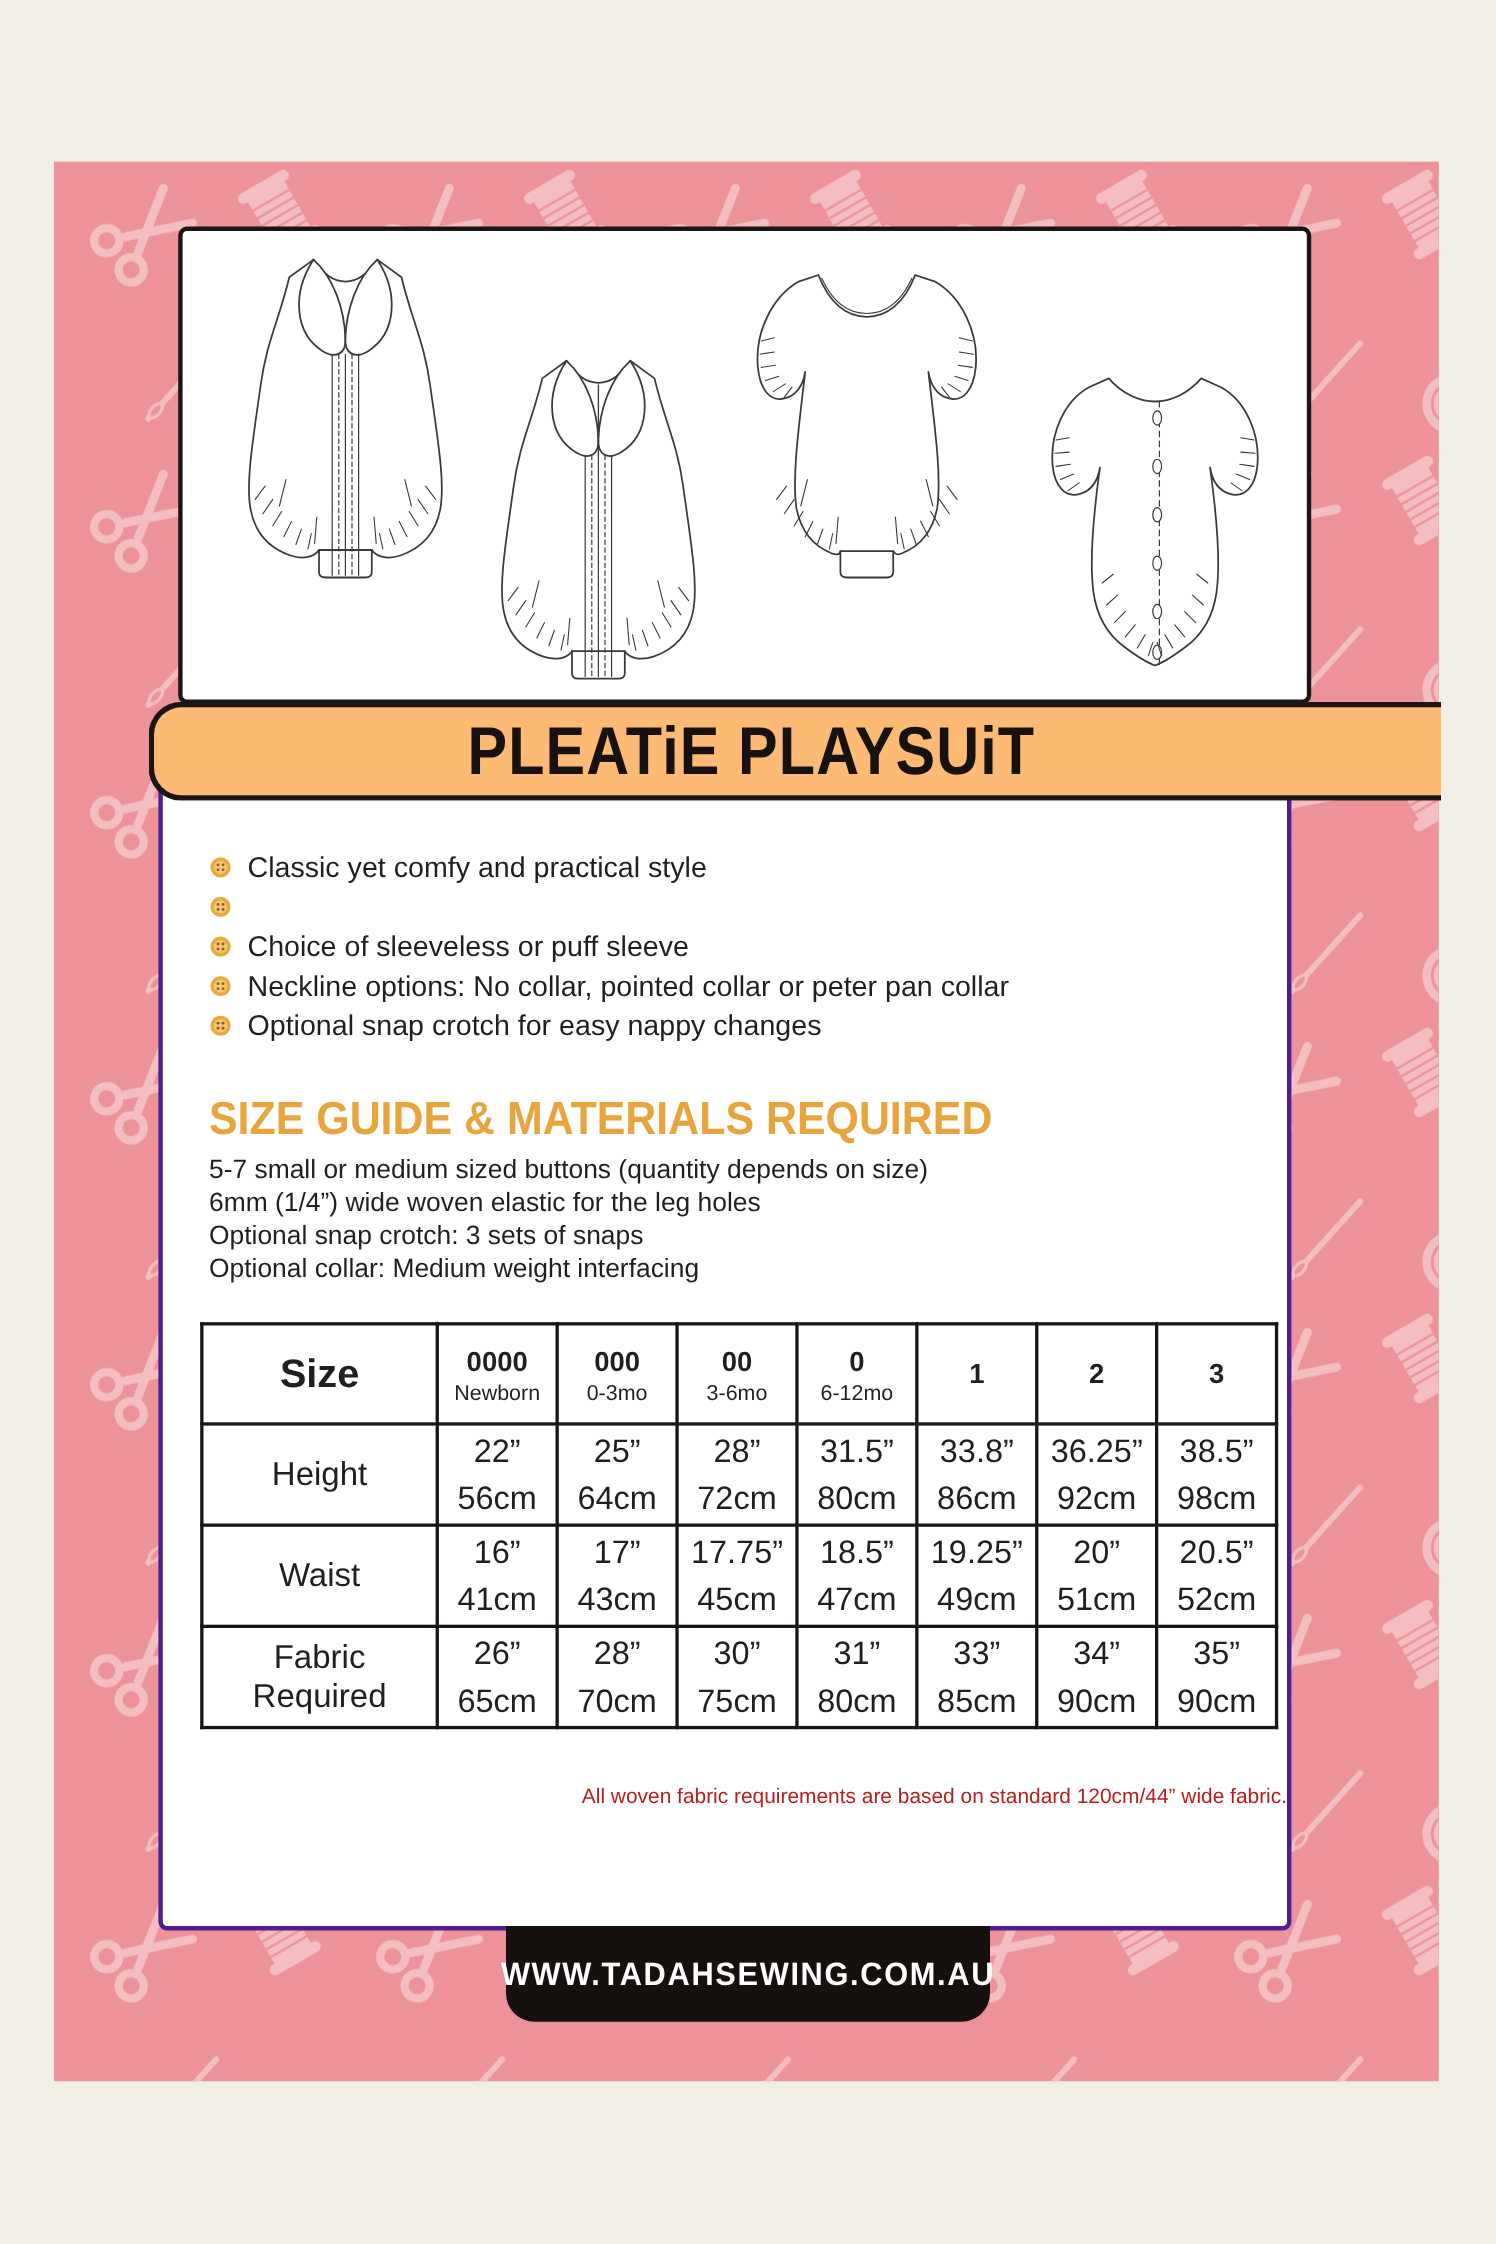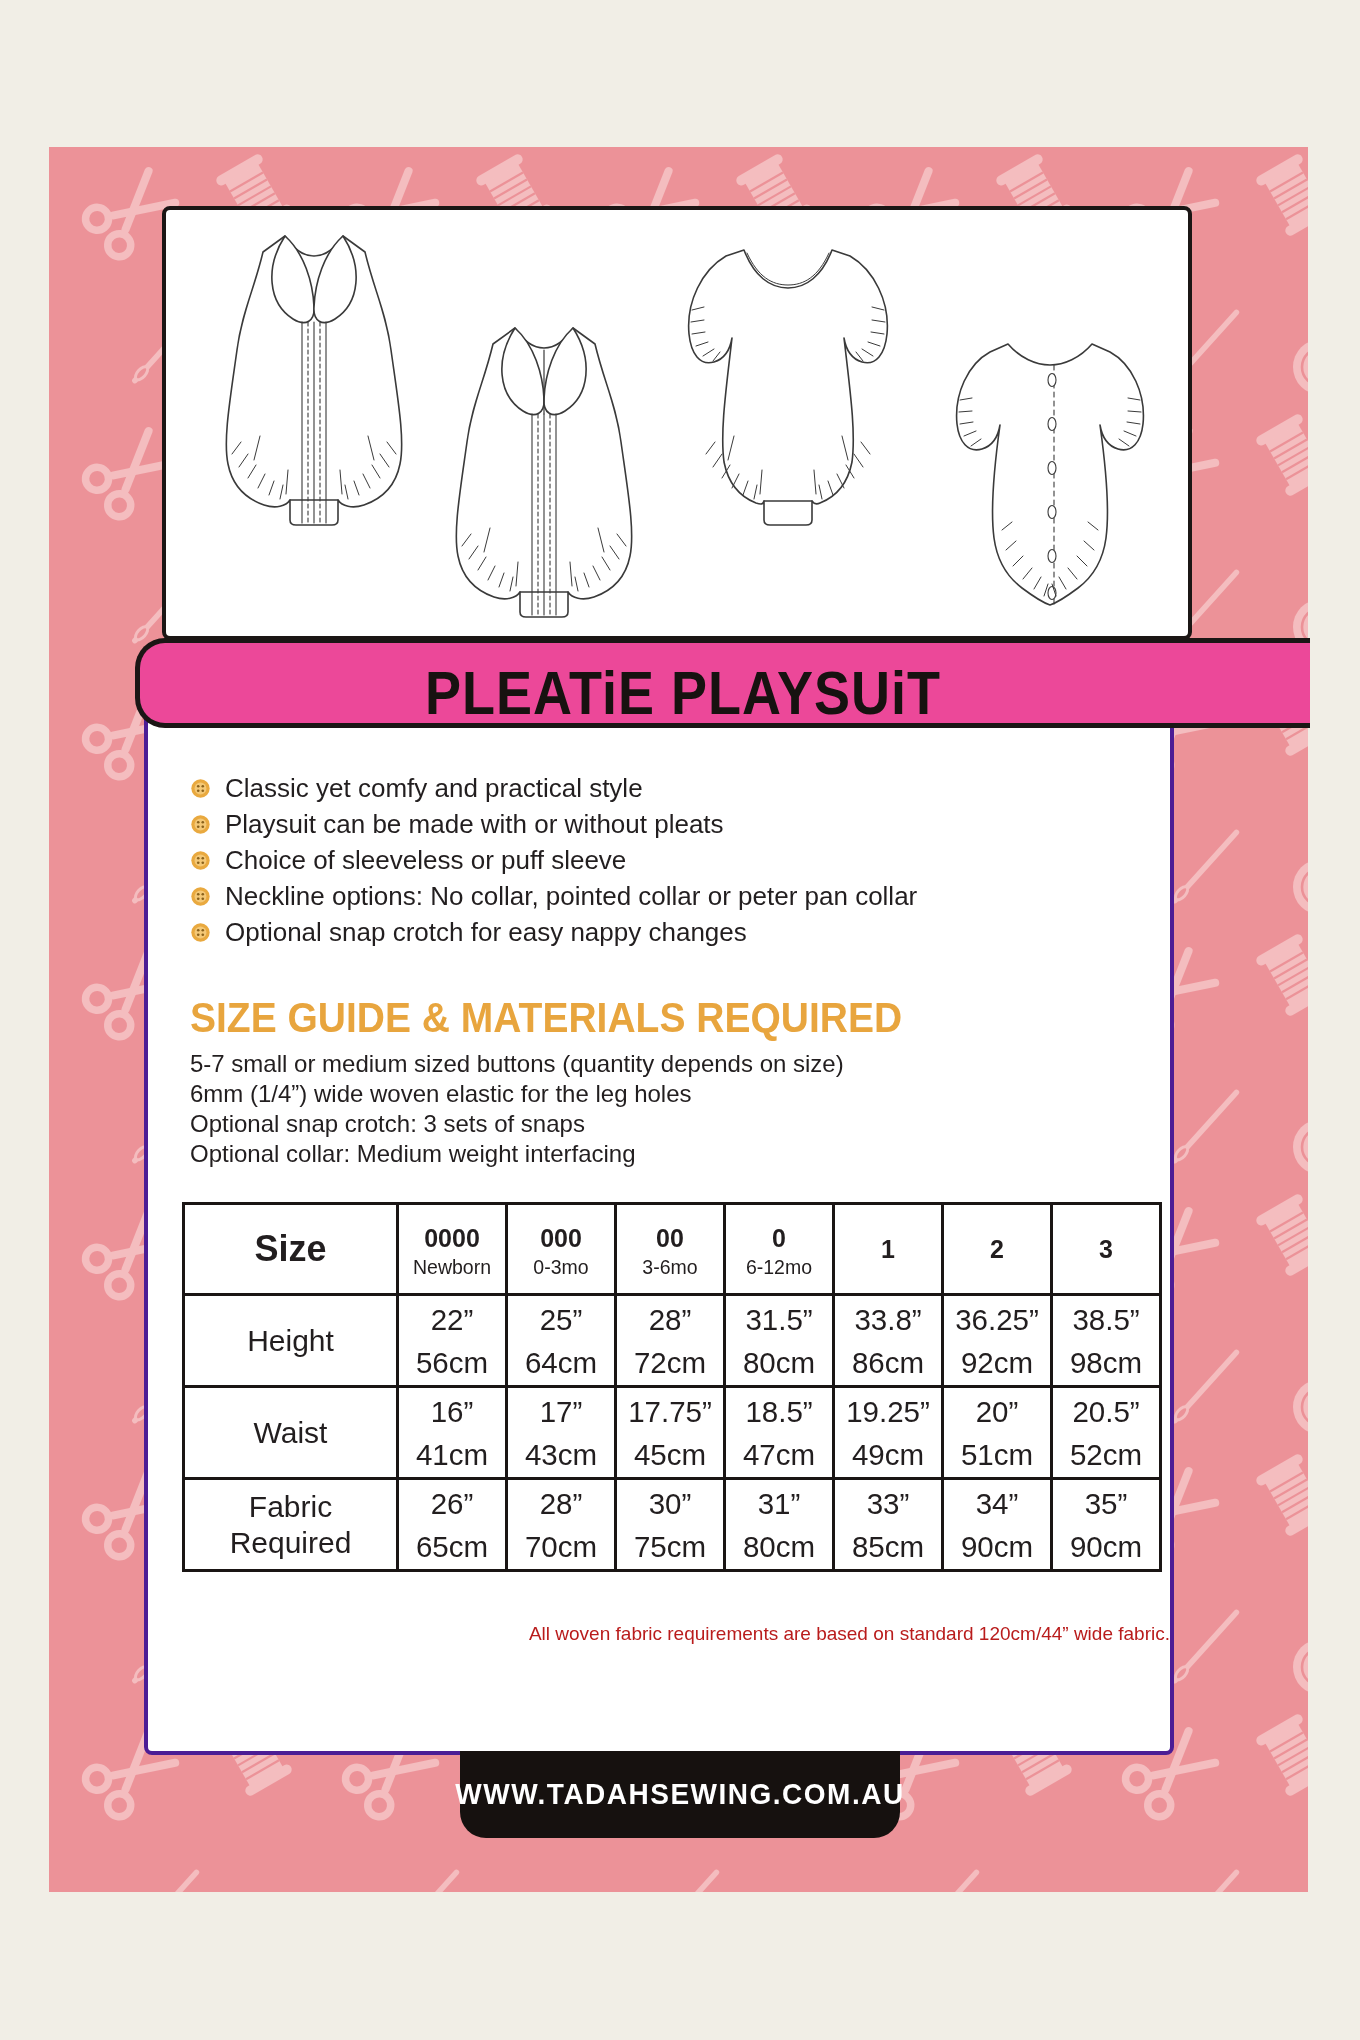--- a/index.html
+++ b/index.html
@@ -5,23 +5,23 @@
   html,body{margin:0;padding:0;background:#f1eee6;}
   .page{position:relative;width:1360px;height:2040px;background:#f1eee6;overflow:hidden;
         font-family:"Liberation Sans",sans-serif;color:#221e1f;}
   .pink-area{position:absolute;left:49px;top:147px;width:1259px;height:1745px;background:#ec9298;z-index:1;}
   .pink-area svg{display:block;width:100%;height:100%;}
 
   .draw-box{position:absolute;left:162px;top:206px;width:1030px;height:434px;background:#ffffff;
             border:4px solid #1b1615;border-radius:8px;box-sizing:border-box;z-index:2;}
   .draw-box svg{display:block;width:100%;height:100%;}
 
-  .title-banner{position:absolute;left:135px;top:638px;width:1175px;height:90px;background:#ec4899;
+  .title-banner{position:absolute;left:135px;top:638px;width:1175px;height:90px;background:#fdba74;
             border:5px solid #1b1615;border-right:none;border-radius:30px 0 0 30px;box-sizing:border-box;
-            z-index:5;display:flex;align-items:flex-end;justify-content:center;padding-right:84px;}
+            z-index:5;display:flex;align-items:center;justify-content:center;padding-right:84px;}
   .title-banner span{font-size:54px;font-weight:bold;letter-spacing:1px;color:#171210;
             transform:scaleY(1.14);white-space:nowrap;}
 
   .content-box{position:absolute;left:144px;top:660px;width:1030px;height:1095px;background:#ffffff;
             border:4px solid #4c1d95;border-radius:8px;box-sizing:border-box;z-index:3;}
 
   .features{position:absolute;left:42px;top:106px;margin:0;padding:0;list-style:none;}
   .features li{display:flex;align-items:center;height:36px;font-size:26px;}
   .features li .b-ic{width:21px;height:21px;margin-right:14px;flex:0 0 auto;}
 
@@ -188,21 +188,20 @@
       </li>
       <li>
         <svg class="b-ic" viewBox="-12 -12 24 24">
             <circle r="10.5" fill="#e9a93f"></circle>
             <circle r="6.8" fill="#f4c876"></circle>
             <circle cx="-2.6" cy="-2.6" r="1.5" fill="#8a611b"></circle>
             <circle cx="2.6" cy="-2.6" r="1.5" fill="#8a611b"></circle>
             <circle cx="-2.6" cy="2.6" r="1.5" fill="#8a611b"></circle>
             <circle cx="2.6" cy="2.6" r="1.5" fill="#8a611b"></circle>
           </svg>
-        <span>Playsuit can be made with or without pleats</span>
       </li>
       <li>
         <svg class="b-ic" viewBox="-12 -12 24 24">
             <circle r="10.5" fill="#e9a93f"></circle>
             <circle r="6.8" fill="#f4c876"></circle>
             <circle cx="-2.6" cy="-2.6" r="1.5" fill="#8a611b"></circle>
             <circle cx="2.6" cy="-2.6" r="1.5" fill="#8a611b"></circle>
             <circle cx="-2.6" cy="2.6" r="1.5" fill="#8a611b"></circle>
             <circle cx="2.6" cy="2.6" r="1.5" fill="#8a611b"></circle>
           </svg>

